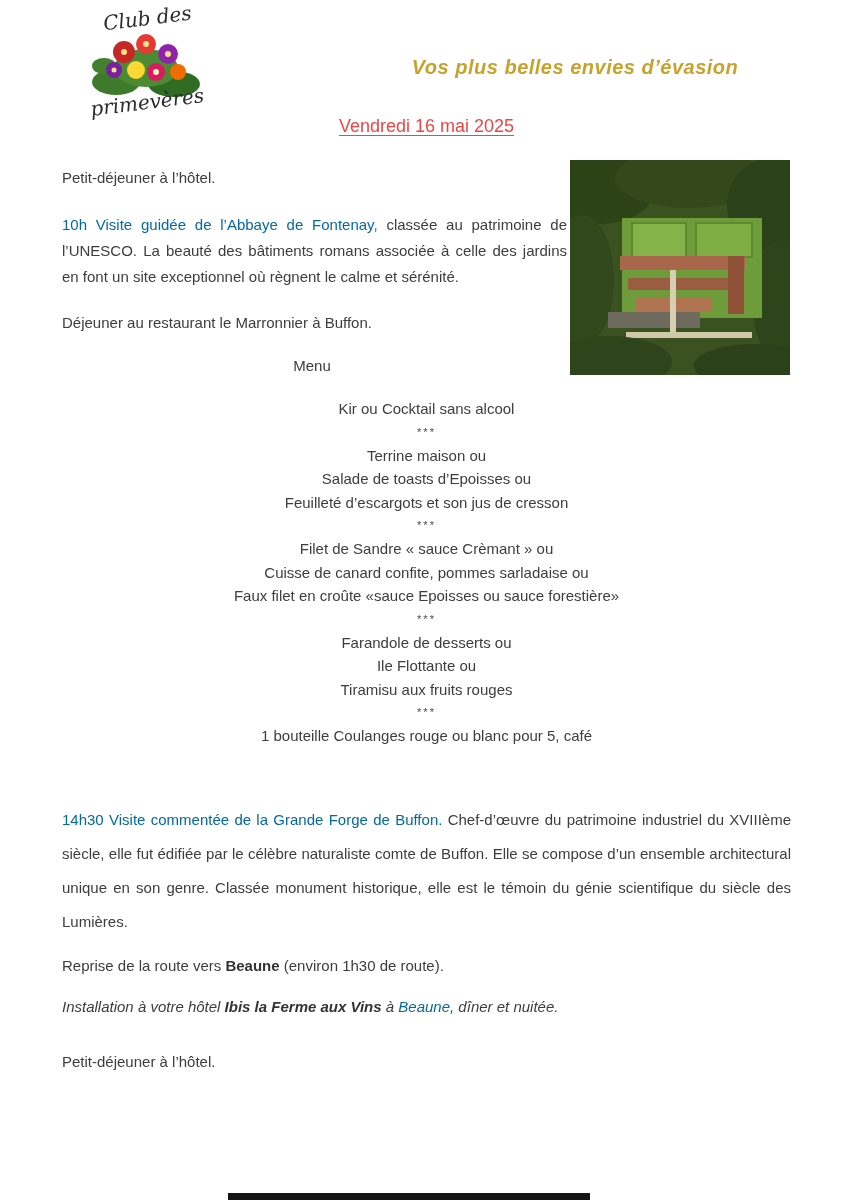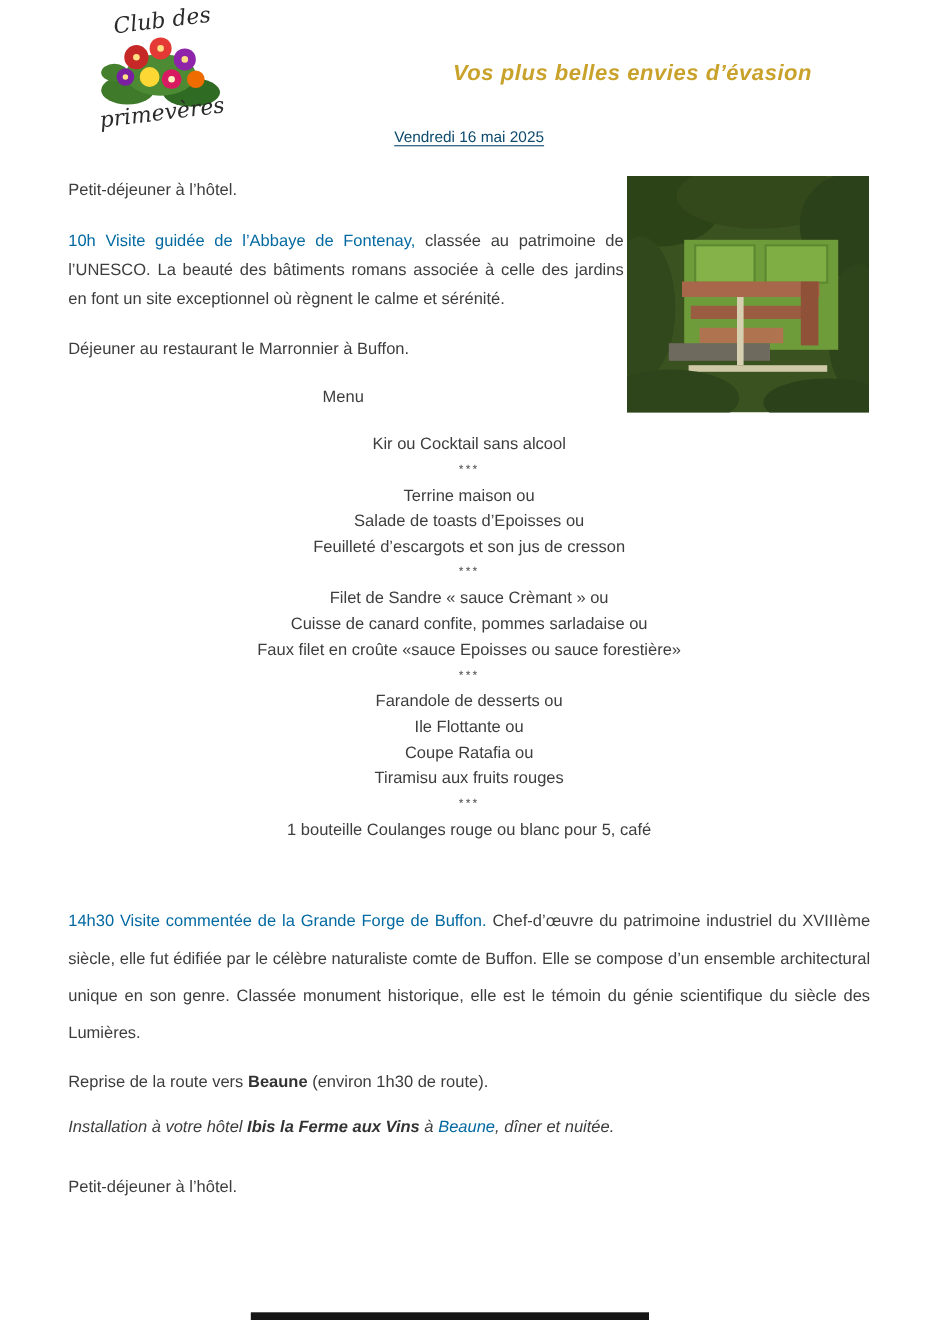--- a/index.html
+++ b/index.html
@@ -64,23 +64,23 @@
     height: 215px;
     line-height: 0;
   }
 
   
   .flow { position: relative; padding: 116px 62px 0 62px; font-size: 15px; }
 
   .date-heading {
     margin: 0;
     text-align: center;
-    font-size: 14px;
+    font-size: 18px;
     font-weight: 400;
-    color: #0c4a6e;
+    color: #ef4444;
     text-decoration: underline;
     text-underline-offset: 3px;
   }
 
   .para { margin: 0; line-height: 21px; }
   .breakfast { margin-top: 30px; }
   .visit-morning {
     margin-top: 24px;
     width: 505px;
     line-height: 26px;
@@ -192,21 +192,20 @@
       <div class="menu-item">Terrine maison ou</div>
       <div class="menu-item">Salade de toasts d’Epoisses ou</div>
       <div class="menu-item">Feuilleté d’escargots et son jus de cresson</div>
       <div class="menu-sep">***</div>
       <div class="menu-item">Filet de Sandre « sauce Crèmant » ou</div>
       <div class="menu-item">Cuisse de canard confite, pommes sarladaise ou</div>
       <div class="menu-item">Faux filet en croûte «sauce Epoisses ou sauce forestière»</div>
       <div class="menu-sep">***</div>
       <div class="menu-item">Farandole de desserts ou</div>
       <div class="menu-item">Ile Flottante ou</div>
-      <div class="menu-item">Coupe Ratafia ou</div>
       <div class="menu-item">Tiramisu aux fruits rouges</div>
       <div class="menu-sep">***</div>
       <div class="menu-item">1 bouteille Coulanges rouge ou blanc pour 5, café</div>
     </div>
 
     <p class="para visit-afternoon"><span class="hl">14h30 Visite commentée de la Grande Forge de Buffon.</span><span> Chef-d’œuvre du patrimoine industriel du XVIIIème siècle, elle fut édifiée par le célèbre naturaliste comte de Buffon. Elle se compose d’un ensemble architectural unique en son genre. Classée monument historique, elle est le témoin du génie scientifique du siècle des Lumières.</span></p>
 
     <p class="para route"><span>Reprise de la route vers </span><span class="bold-place">Beaune</span><span> (environ 1h30 de route).</span></p>
 
     <p class="para hotel"><span>Installation à votre hôtel </span><span class="hotel-name">Ibis la Ferme aux Vins</span><span> à </span><span class="hl">Beaune</span><span>, dîner et nuitée.</span></p>

